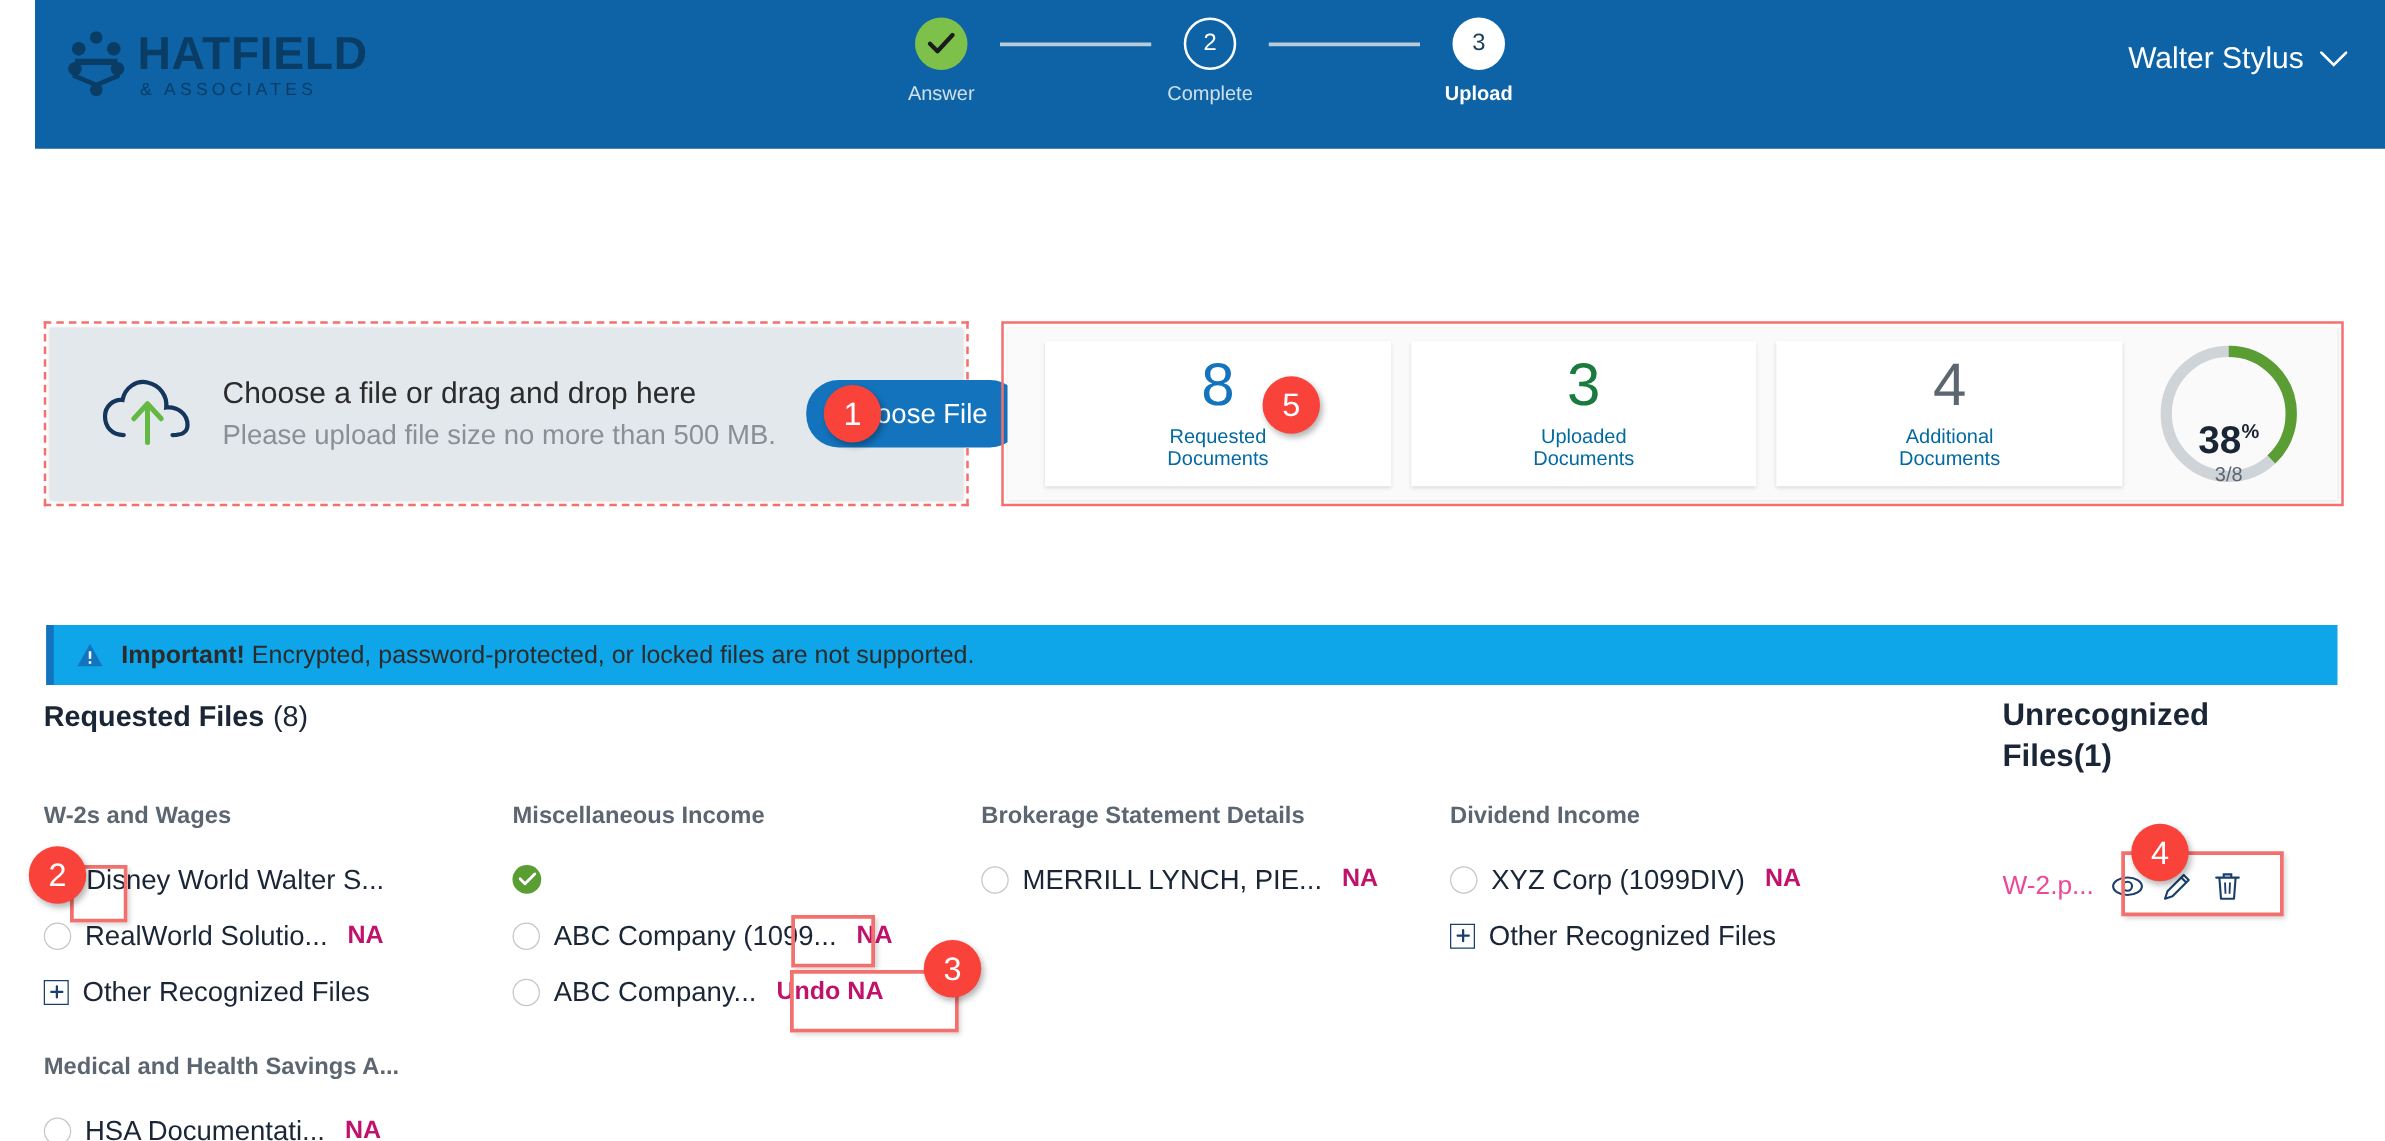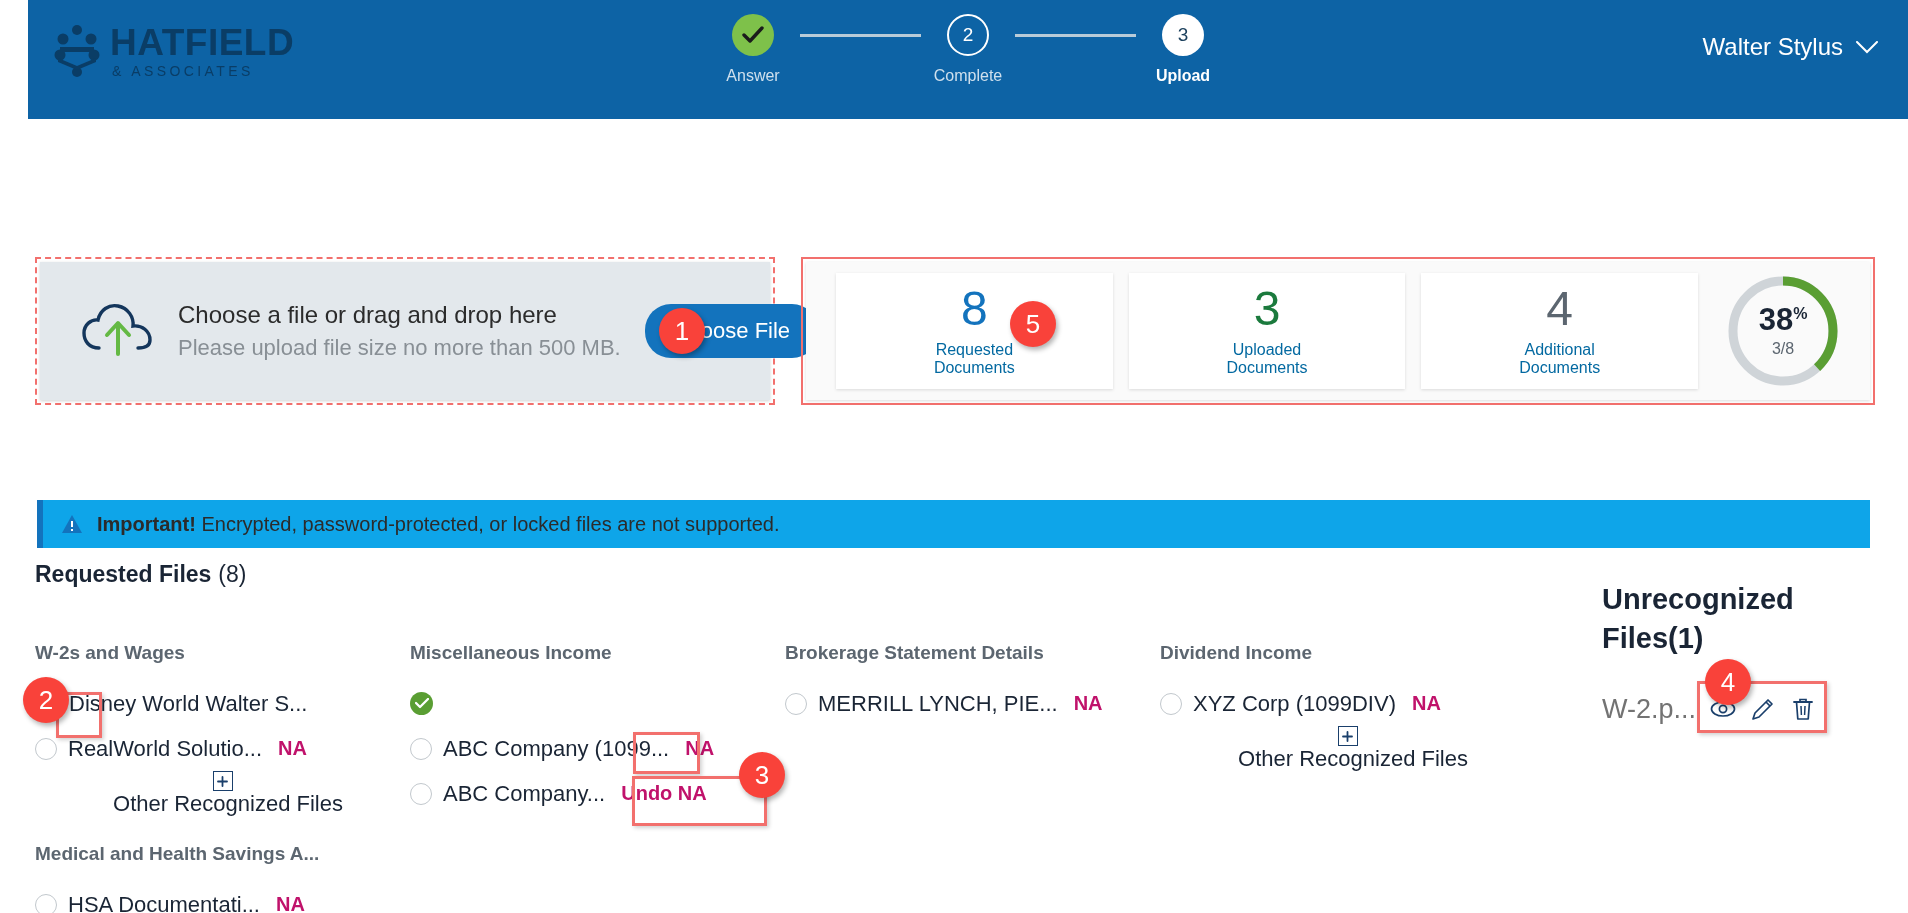--- a/index.html
+++ b/index.html
@@ -119,21 +119,21 @@
   .stat-num.green { color: #1b7a3d; }
   .stat-num.gray { color: #5c6670; }
   .stat-label { font-size: 16px; color: #0369a1; text-align: center; line-height: 1.15; margin-top: 8px; }
   .donut-wrap {
     flex: 0 0 118px; height: 118px;
     position: relative; margin-left: 18px; margin-right: 6px;
   }
   .donut-center {
     position: absolute; inset: 0;
     display: flex; flex-direction: column;
-    align-items: center; justify-content: center;
+    align-items: center; justify-content: flex-end;
   }
   .donut-pct { font-size: 31px; font-weight: bold; color: #1a2535; line-height: 1; }
   .donut-pct sup { font-size: 16px; font-weight: bold; }
   .donut-frac { font-size: 16px; color: #5c6670; margin-top: 5px; }
 
   
   .alert {
     position: absolute; left: 37px; top: 381px;
     width: 1833px; height: 48px;
     background: #0ea5e9;
@@ -146,23 +146,23 @@
   .alert-text b { font-weight: bold; }
 
   
   .req-title {
     position: absolute; left: 35px; top: 440px;
     font-size: 25px; color: #1a2535; font-weight: bold;
   }
   .req-title span { font-weight: normal; font-size: 23px; }
 
   .unrec-title {
-    position: absolute; left: 1602px; top: 461px;
+    position: absolute; left: 1602px; top: 437px;
     width: 215px;
-    font-size: 29px; font-weight: bold; color: #1a2535;
+    font-size: 25px; font-weight: bold; color: #1a2535;
     line-height: 1.33;
   }
 
   
   .columns {
     position: absolute; left: 35px; top: 523px;
     width: 1500px;
     display: flex;
   }
   .col { width: 380px; }
@@ -190,33 +190,33 @@
   .file-name {
     margin-left: 11px;
     font-size: 22px; color: #1a2535;
     white-space: nowrap;
   }
   .na {
     margin-left: 16px;
     font-size: 20px; font-weight: bold; color: #c0126b;
     cursor: pointer; white-space: nowrap;
   }
-  .expand-row { display: flex; align-items: center; height: 45px; cursor: pointer; flex-direction: column; }
+  .expand-row { display: flex; align-items: center; height: 45px; cursor: pointer; }
   .plus-box {
     width: 20px; height: 20px;
     border: 1.7px solid #1a3f6b;
     display: flex; align-items: center; justify-content: center;
     flex: 0 0 auto;
   }
   .expand-label { margin-left: 11px; font-size: 22px; color: #1a2535; white-space: nowrap; }
 
   
   .unrec-list { position: absolute; left: 1602px; top: 570px; }
   .unrec-row { display: flex; align-items: center; height: 40px; }
-  .unrec-name { font-size: 27px; color: #737373; white-space: nowrap; text-align: right; }
+  .unrec-name { font-size: 21px; color: #ec4899; white-space: nowrap; text-align: right; }
   .unrec-actions { display: flex; align-items: center; gap: 14px; margin-left: 14px; }
   .act-icon { width: 26px; height: 26px; cursor: pointer; }
 
   
   .callout {
     position: absolute;
     width: 46px; height: 46px; border-radius: 50%;
     background: #f9423a; color: #fff;
     display: flex; align-items: center; justify-content: center;
     font-size: 26px;

